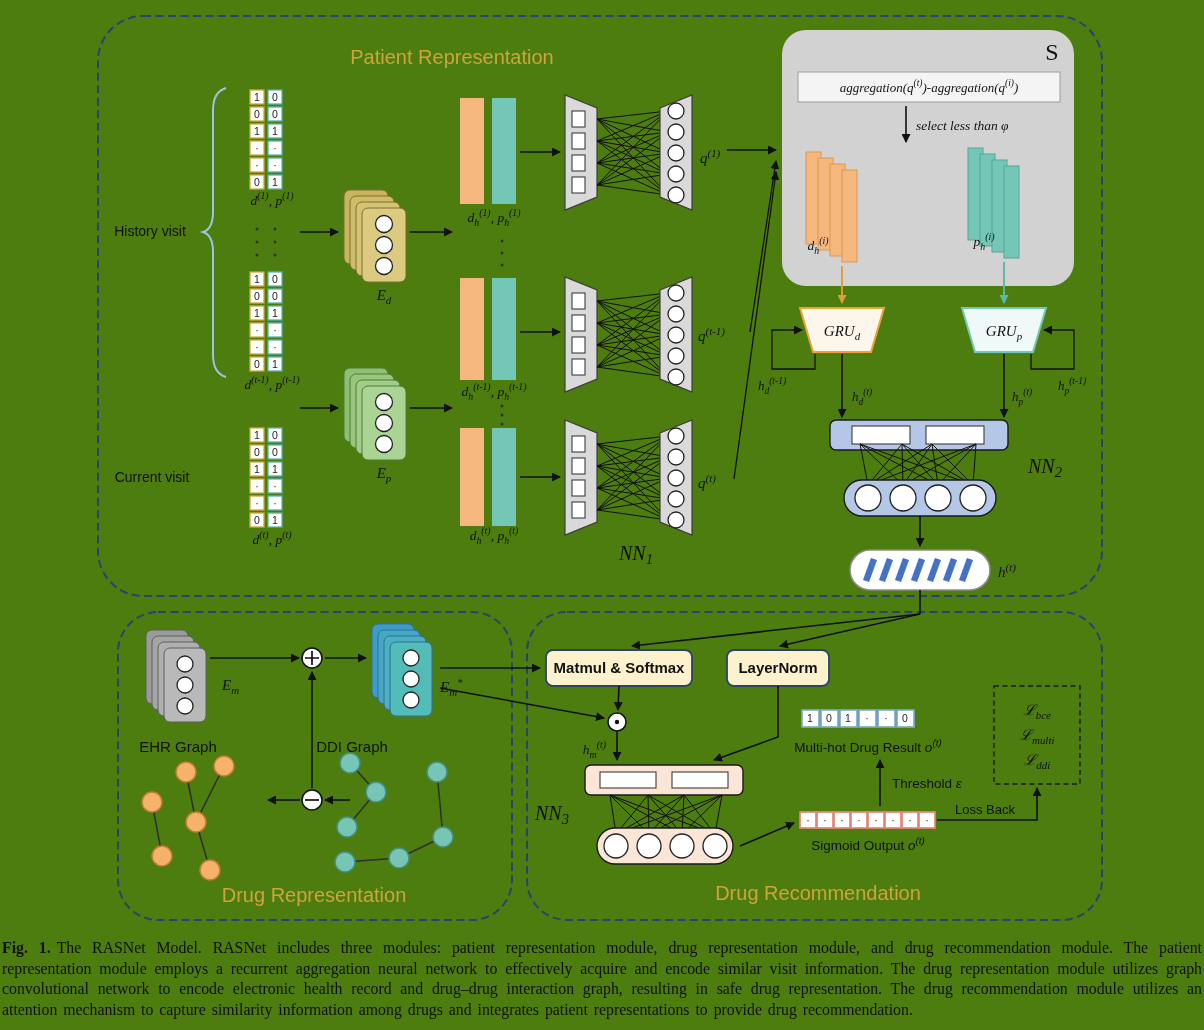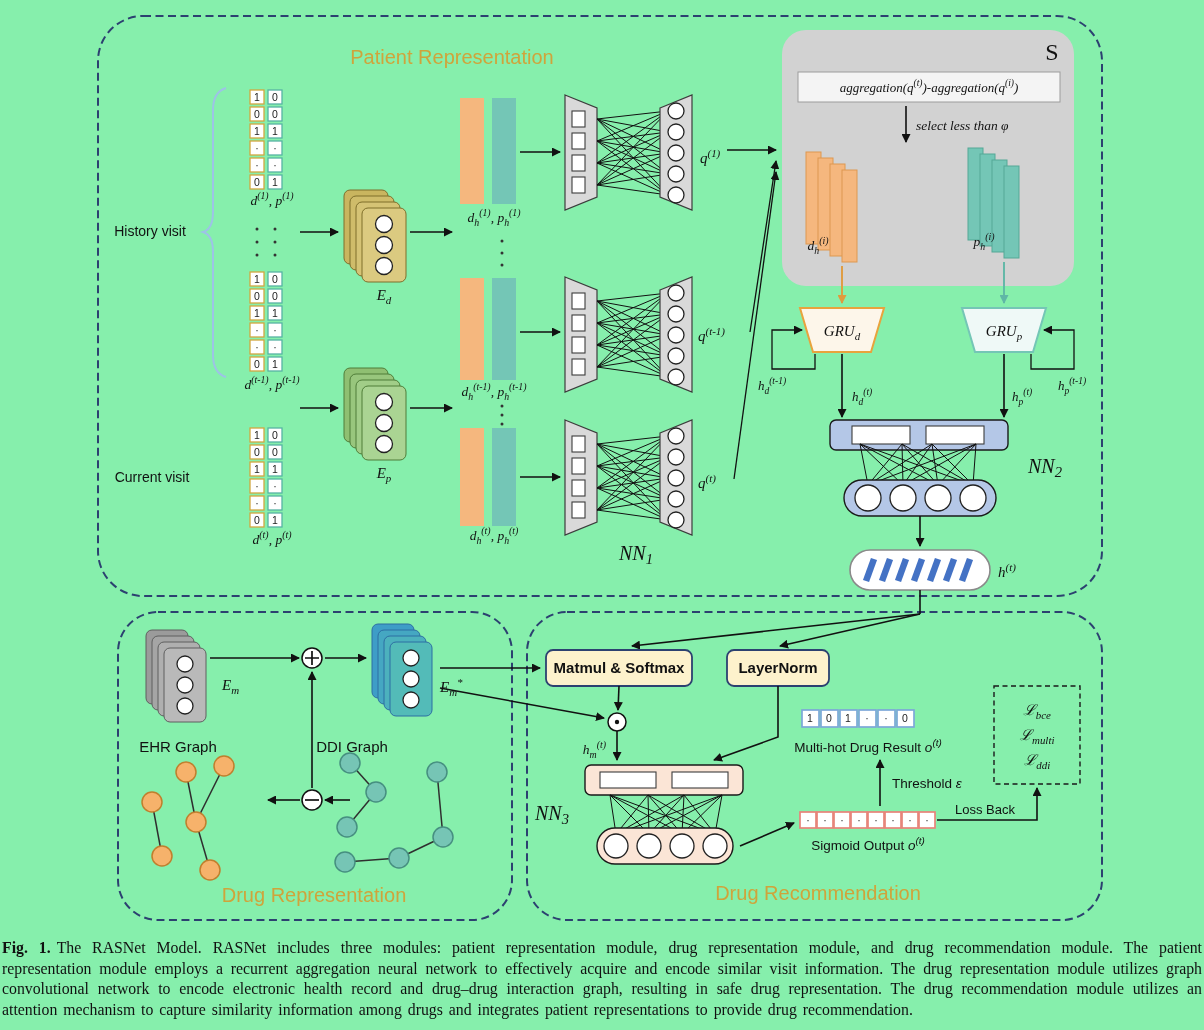--- a/index.html
+++ b/index.html
@@ -1,16 +1,16 @@
 <!DOCTYPE html>
 <html><head>
 <meta charset="utf-8">
 <style>
   html,body{margin:0;padding:0;background:#fff;}
-  .page{width:1204px;height:1030px;background:#86efac;overflow:hidden;font-family:"Liberation Sans",sans-serif;}
+  .page{width:1204px;height:1030px;background:#4d7c0f;overflow:hidden;font-family:"Liberation Sans",sans-serif;}
   svg{display:block;}
   .mb{fill:none;stroke:#2c4170;stroke-width:2;stroke-dasharray:8 4.5;}
   .title{font-family:"Liberation Sans",sans-serif;font-size:20px;fill:#cfa43b;}
   .tm{font-family:"Liberation Serif",serif;font-style:italic;fill:#111;}
   .ts{font-family:"Liberation Serif",serif;fill:#111;}
   .tu{font-family:"Liberation Sans",sans-serif;fill:#111;}
   .bold{font-weight:600;}
   .f12{font-size:12px}.f13{font-size:13px}.f135{font-size:13.5px}.f14{font-size:14px}
   .f15{font-size:15px}.f20{font-size:20px}.f24{font-size:24px}
   .cell{fill:#fff;stroke-width:1.3;}

